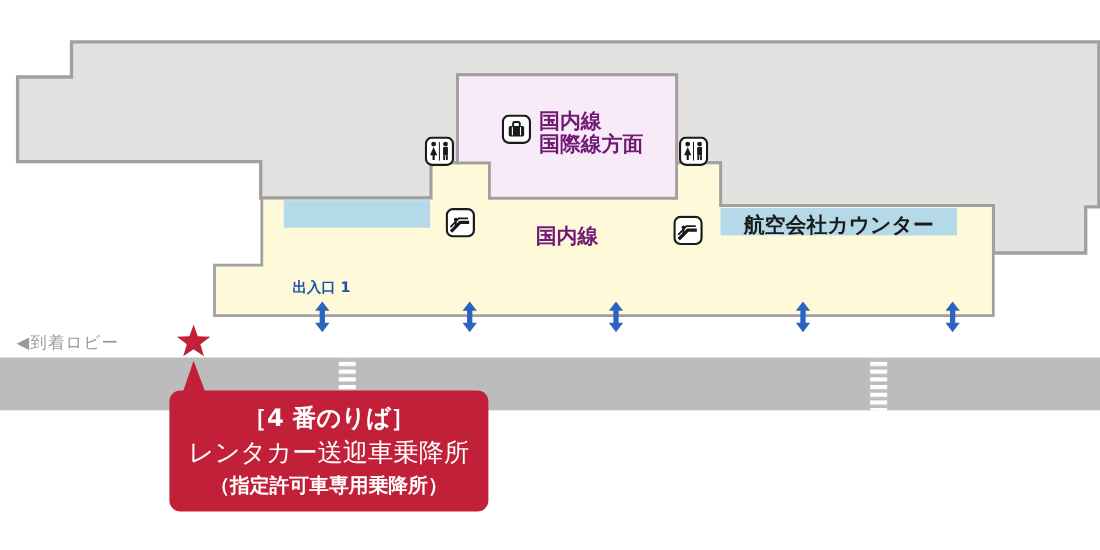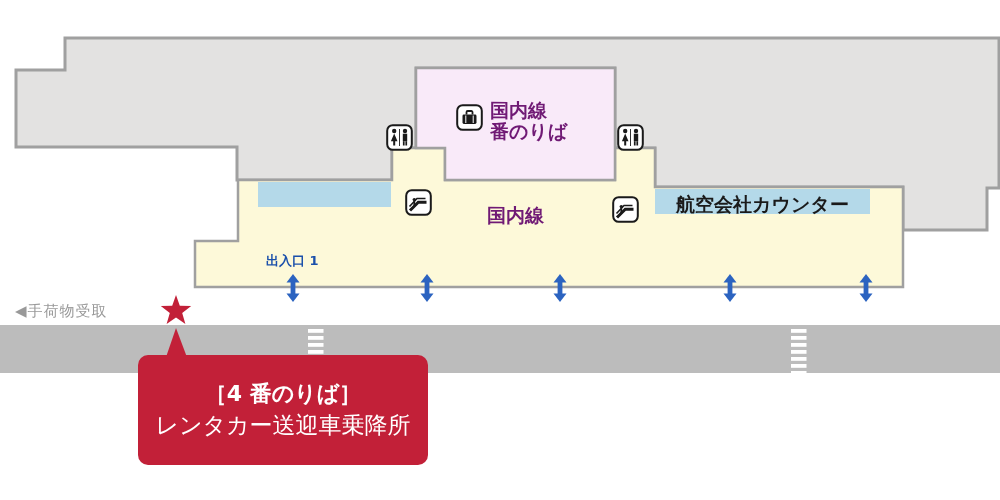--- a/index.html
+++ b/index.html
@@ -27,21 +27,21 @@
   .entrance-lbl{position:absolute;left:266px;top:252px;font-size:13px;font-weight:bold;
     color:var(--entrance-blue);white-space:nowrap;}
   .intl-lbl{position:absolute;left:15px;top:302px;font-size:15px;font-weight:500;
     color:var(--gray-text);white-space:nowrap;letter-spacing:1px;}
   
   .icon{position:absolute;width:27px;height:27px;}
   .icon svg{display:block;}
   .arrow{position:absolute;width:14px;height:28px;top:274px;}
   
   .callout{
-    position:absolute;left:138px;top:355px;width:290px;height:110px;
+    position:absolute;left:154px;top:355px;width:290px;height:110px;
     background:var(--marker-red);border-radius:10px;color:#fff;text-align:center;
     display:flex;flex-direction:column;justify-content:center;
   }
   .callout .c1{font-size:22px;font-weight:bold;line-height:30px;}
   .callout .c2{font-size:23px;font-weight:normal;line-height:32px;}
   .callout .c3{font-size:18px;font-weight:bold;line-height:27px;}
 </style>
 </head>
 <body>
 
@@ -66,32 +66,32 @@
     <rect class="roadrect" x="0" y="325" width="1000" height="48"></rect>
     <rect x="308" y="326" width="15.5" height="47" fill="url(#zebra)"></rect>
     <rect x="791" y="326" width="15.5" height="47" fill="url(#zebra)"></rect>
 
     <polygon class="pointer" points="165,360 188,360 176,328"></polygon>
     <polygon class="star" points="176,295 179.8,305.7 191.2,306.1 182.2,313 185.4,323.9 176,317.5 166.6,323.9 169.8,313 160.8,306.1 172.2,305.7"></polygon>
   </svg>
 
   <div class="lbl room-lbl" style="left:490px;top:100px">
     <div>国内線</div>
-    <div>番のりば</div>
+    <div>国際線方面</div>
   </div>
 
   <div class="lbl room-lbl" style="left:487px;top:205px">
     <div>国内線</div>
   </div>
 
   <div class="counter-lbl">航空会社カウンター</div>
 
   <div class="entrance-lbl">出入口 1</div>
 
-  <div class="intl-lbl">◀手荷物受取</div>
+  <div class="intl-lbl">◀到着ロビー</div>
 
   <div class="icon" style="left:456px;top:104px">
     <svg width="27" height="27" viewBox="0 0 27 27">
       <rect x="1.2" y="1.2" width="24.6" height="24.6" rx="5.5" fill="#fff" stroke="#1a1a1a" stroke-width="2"></rect>
       <path d="M10.5,10.5 V8.2 a1.2,1.2 0 0 1 1.2,-1.2 h3.6 a1.2,1.2 0 0 1 1.2,1.2 V10.5" fill="none" stroke="#1a1a1a" stroke-width="1.8"></path>
       <rect x="6.5" y="10.5" width="14" height="9.5" rx="1.4" fill="#1a1a1a"></rect>
       <rect x="9.3" y="11.5" width="1" height="7.5" fill="#fff"></rect>
       <rect x="16.7" y="11.5" width="1" height="7.5" fill="#fff"></rect>
     </svg>
   </div>
@@ -172,15 +172,16 @@
     <svg width="14" height="28" viewBox="0 0 14 28">
         <polygon points="7,0 0.5,8.5 13.5,8.5" fill="var(--arrow-blue)"></polygon>
         <rect x="4.6" y="7" width="4.8" height="14" fill="var(--arrow-blue)"></rect>
         <polygon points="7,28 0.5,19.5 13.5,19.5" fill="var(--arrow-blue)"></polygon>
       </svg>
   </span>
 
   <div class="callout">
     <div class="c1">［4 番のりば］</div>
     <div class="c2">レンタカー送迎車乗降所</div>
+    <div class="c3">（指定許可車専用乗降所）</div>
   </div>
 
 </div>
 
 </body></html>

